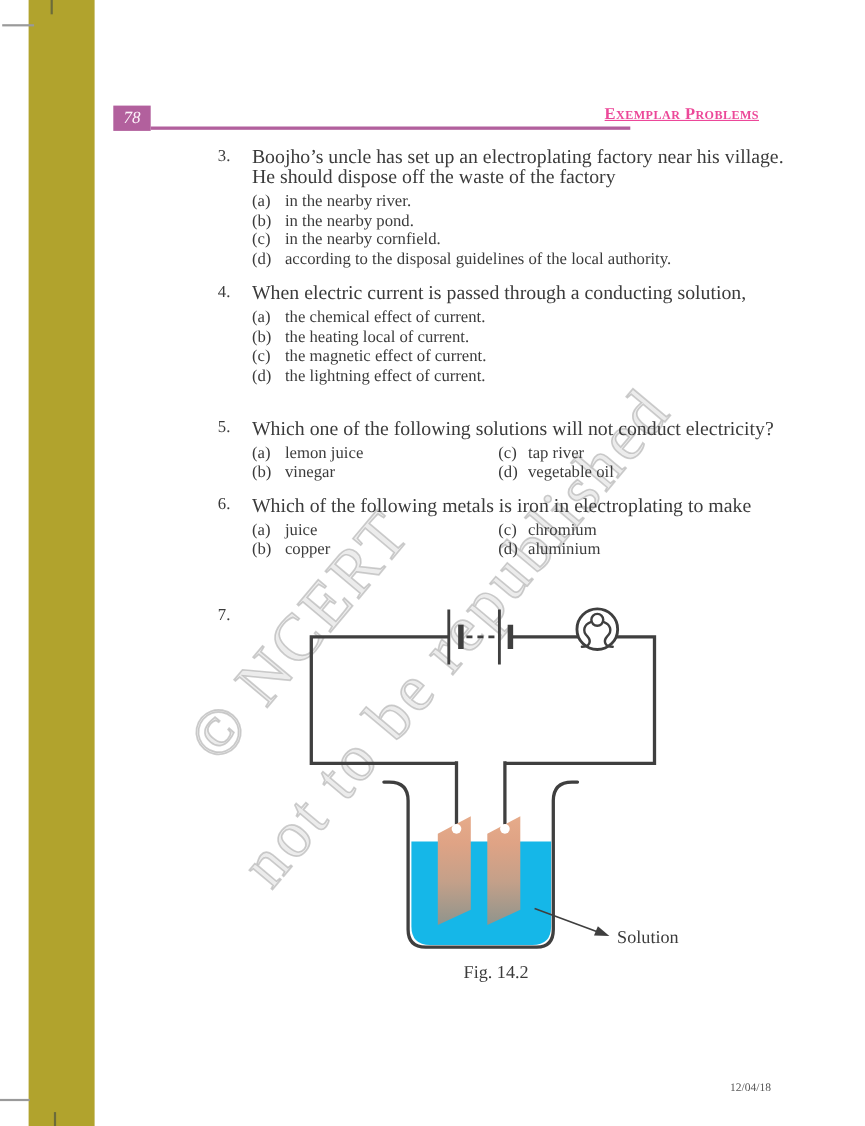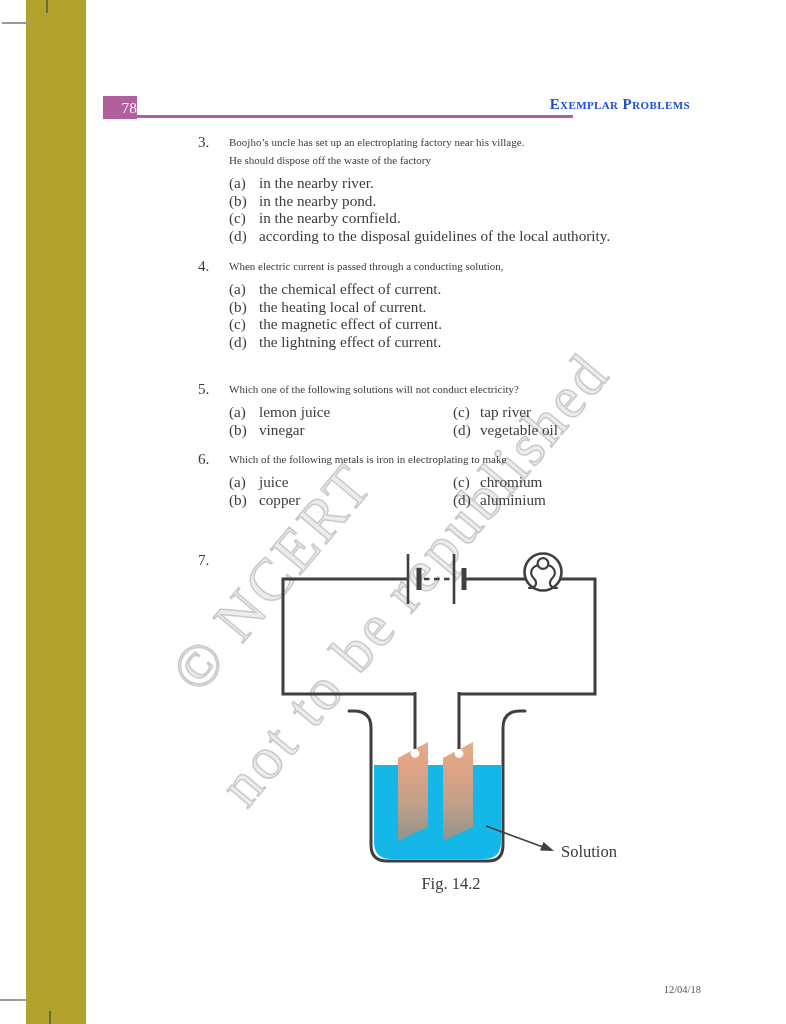--- a/index.html
+++ b/index.html
@@ -7,38 +7,38 @@
         font-family:"Liberation Serif", serif;color:#3b3b3b;}
   .olive-bar{position:absolute;left:26px;top:0;width:60px;height:1024px;background:#b1a32d;}
   .regmark{position:absolute;background:#9a9a9a;}
   .rm-top-line{left:2px;top:22px;width:29px;height:2px;}
   .rm-top-tick{left:46px;top:0;width:2px;height:13px;background:#6b6b3a;}
   .rm-bottom-line{left:0;top:999px;width:27px;height:2px;}
   .rm-bottom-tick{left:49px;top:1011px;width:2px;height:13px;background:#6b6b3a;}
 
   
   .pagenum-box{position:absolute;left:103px;top:96px;width:34px;height:23px;background:#b2609d;
-               color:#fdf3fa;font-size:15.5px;text-align:right;line-height:23px;}
+               color:#fdf3fa;font-size:15.5px;text-align:center;line-height:23px;font-style:italic;}
   .header-rule{position:absolute;left:137px;top:115px;width:436px;height:2.6px;background:#b2609d;}
   .header-title{position:absolute;top:96px;right:96px;font-variant:small-caps;font-weight:bold;
-                font-size:15px;letter-spacing:.4px;color:#1d4ed8;}
+                font-size:15px;letter-spacing:.4px;color:#ec4899;text-decoration:underline;}
 
   
   .watermark{position:absolute;left:-28px;top:434px;width:800px;height:220px;
              transform:rotate(-50deg);display:flex;flex-direction:column;align-items:center;
              pointer-events:none;font-family:"Liberation Serif", serif;}
   .watermark span{display:block;line-height:110px;font-size:60px;letter-spacing:3px;
                   color:rgba(210,210,210,0.42);-webkit-text-stroke:1.5px rgba(165,165,165,0.55);}
 
   
   .q{position:absolute;left:198px;width:512px;}
   .qrow{display:flex;}
   .qnum{width:31px;flex:none;font-size:15.2px;line-height:18px;}
   .qtext{flex:1;}
-  .qline{font-size:11px;line-height:18px;white-space:nowrap;}
+  .qline{font-size:18px;line-height:18px;white-space:nowrap;}
   .opts{margin-left:31px;margin-top:5px;}
   .opt{display:flex;font-size:15.2px;line-height:17.6px;white-space:nowrap;}
   .olabel{width:30px;flex:none;}
   .opts2{margin-left:31px;margin-top:5px;display:grid;grid-template-columns:224px auto;
          font-size:15.2px;line-height:17.6px;}
   .opts2 .opt{white-space:nowrap;}
   .olabel2{width:27px;flex:none;}
 
   .fig-svg{position:absolute;left:190px;top:538px;}
   .footer-date{position:absolute;top:984px;right:85px;font-family:Liberation Serif, serif;

